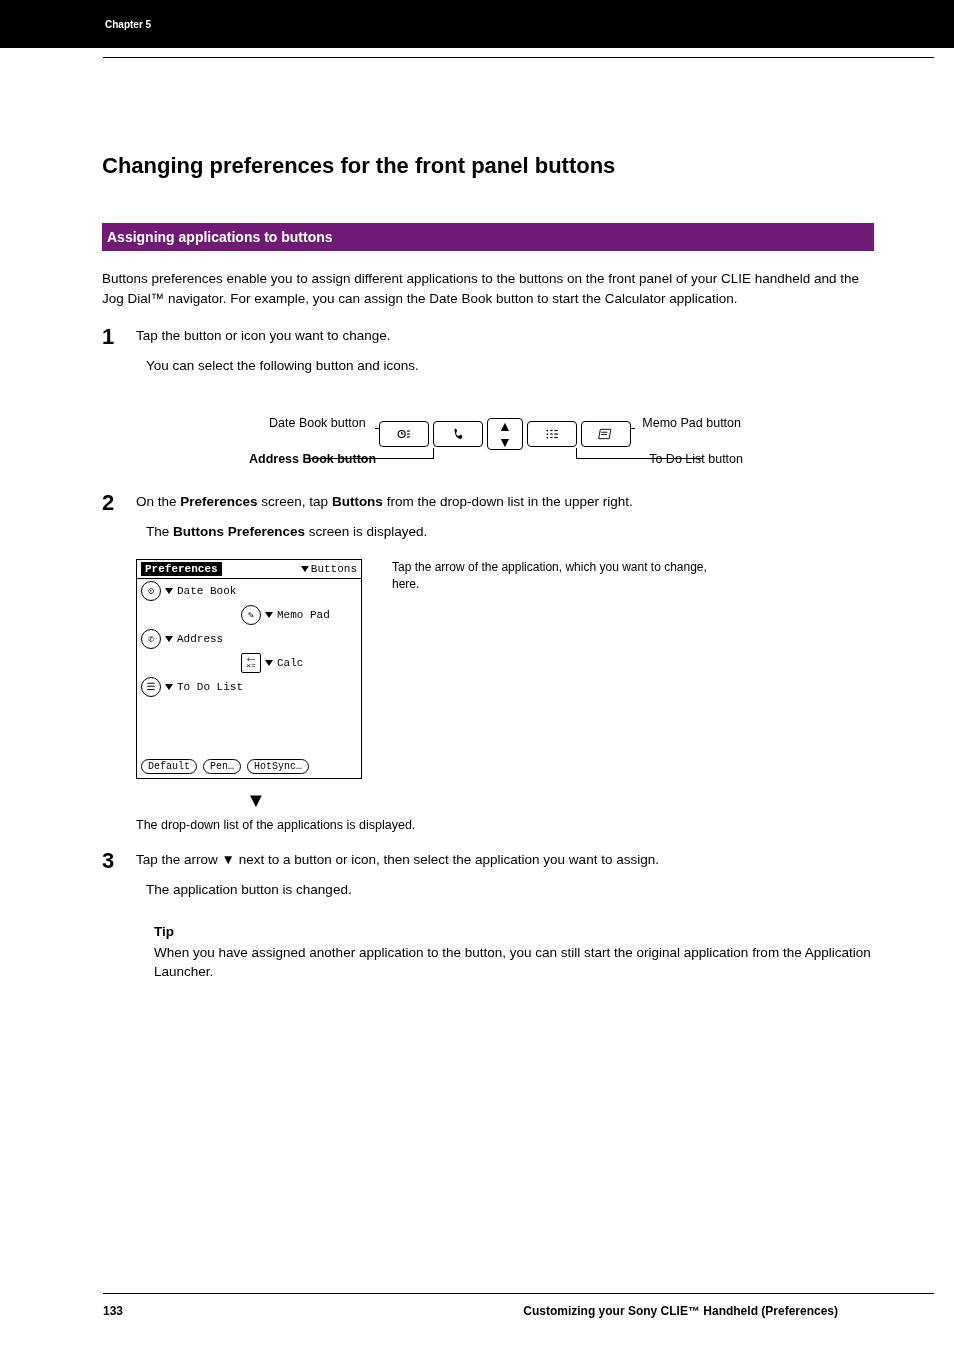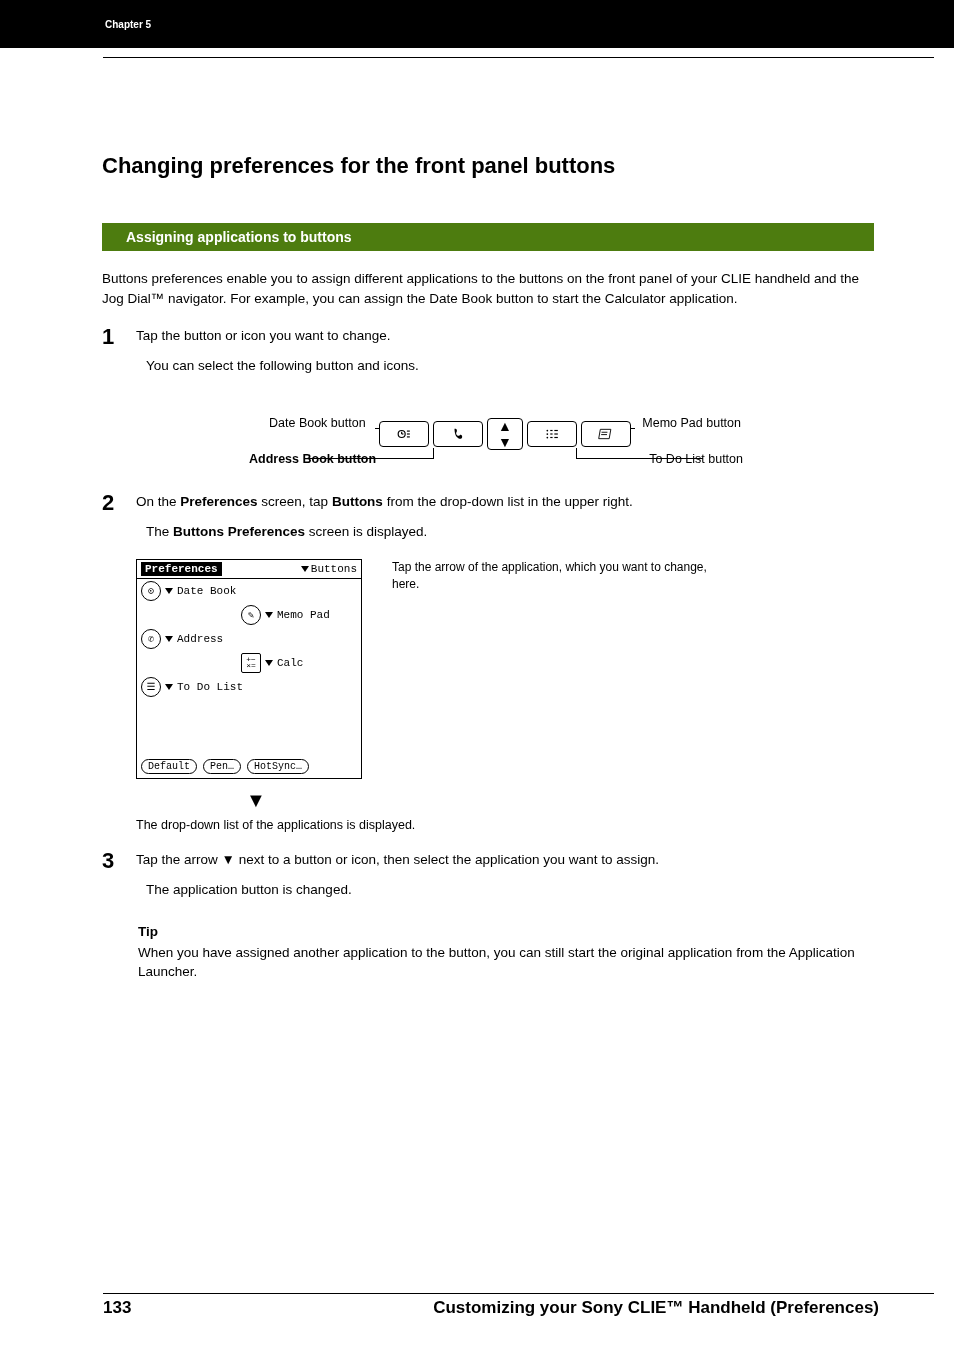--- a/index.html
+++ b/index.html
@@ -45,23 +45,23 @@
     padding: 105px 80px 0 102px;
   }
   
   .section-title {
     font-size: 22px;
     font-weight: bold;
     margin-bottom: 44px;
   }
   
   .subtitle-bar {
-    background: #4d7c0f;
+    background: #701a75;
     color: #ffffff;
-    padding: 6px 24px;
+    padding: 6px 5px;
     font-size: 14px;
     font-weight: bold;
     margin-bottom: 18px;
   }
   
   .body-text {
     font-size: 13.5px;
     line-height: 1.45;
     margin-bottom: 18px;
   }
@@ -232,21 +232,21 @@
     margin: 4px 0 6px 144px;
     font-size: 20px;
   }
   
   .caption-below {
     margin: 4px 0 18px 34px;
     font-size: 12.5px;
   }
   
   .tip-block {
-    margin-left: 36px;
+    margin-left: 52px;
   }
   
   .tip-label {
     font-weight: bold;
     margin-bottom: 4px;
     font-size: 13.5px;
   }
   
   .tip-text {
     font-size: 13.5px;
@@ -263,22 +263,22 @@
     background: #000;
   }
   
   .page-footer {
     position: absolute;
     bottom: 34px;
     left: 0;
     width: 100%;
     display: flex;
     justify-content: space-between;
-    padding: 0 75px 0 103px;
-    font-size: 17px;
+    padding: 0 116px 0 103px;
+    font-size: 12px;
     font-weight: bold;
   }
   
   .svg-icon {
     width: 16px;
     height: 14px;
   }
 </style>
 </head>
 <body>

